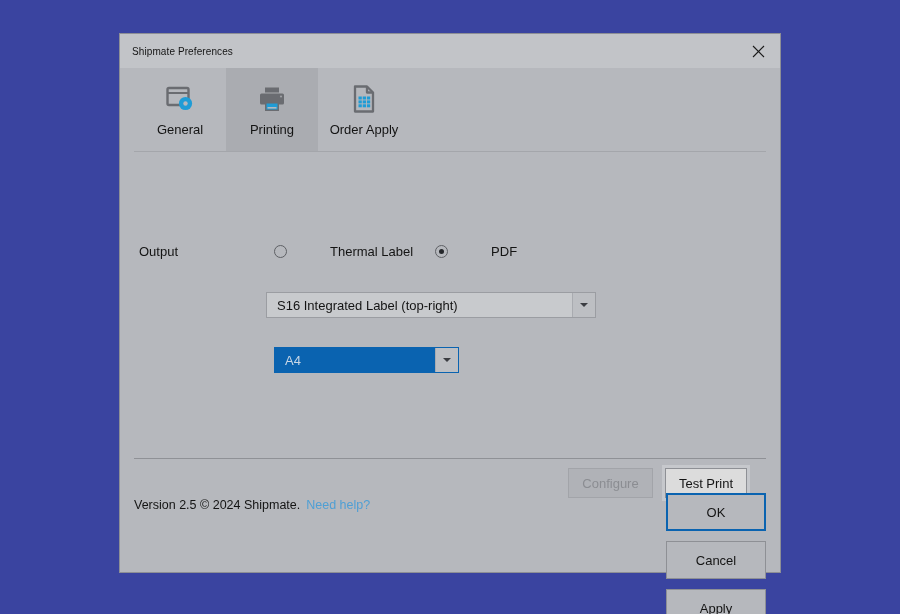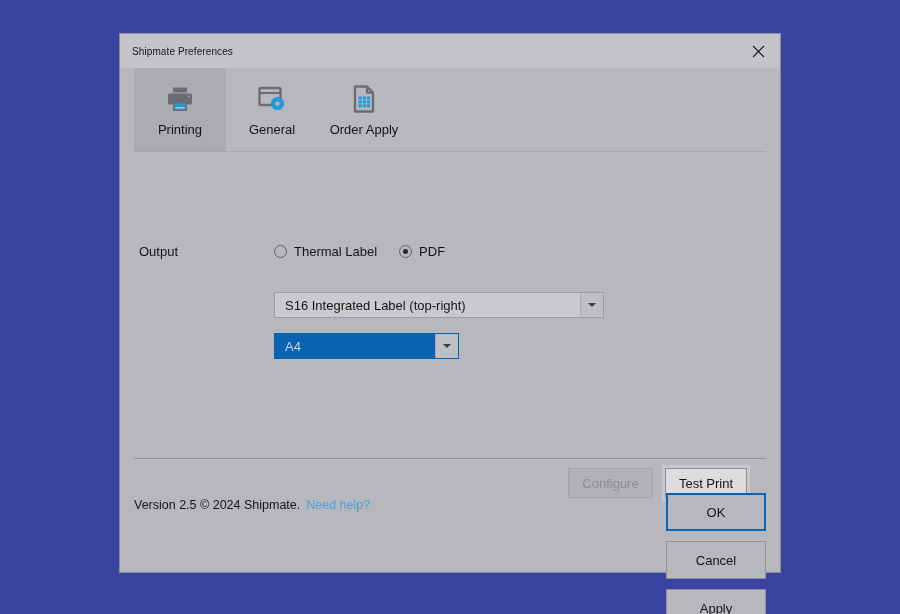--- a/index.html
+++ b/index.html
@@ -152,20 +152,21 @@
     color: #c9d7e6;
   }
   .combo.focused { border-color: #0a63b0; }
 
   
   .radio {
     display: flex;
     align-items: center;
     cursor: default;
     margin-right: 22px;
+    gap: 36px;
   }
   .radio .dot {
     width: 13px; height: 13px;
     border-radius: 50%;
     border: 1.5px solid #5e6065;
     background: #b6b8bd;
     box-sizing: border-box;
     position: relative;
     flex: none;
   }
@@ -255,47 +256,47 @@
     <span id="title-text">Shipmate Preferences</span>
     <div id="close-btn">
       <svg width="13" height="13" viewBox="0 0 13 13">
         <line x1="1" y1="1" x2="12" y2="12" stroke="#1a1a1a" stroke-width="1.1"></line>
         <line x1="12" y1="1" x2="1" y2="12" stroke="#1a1a1a" stroke-width="1.1"></line>
       </svg>
     </div>
   </div>
 
   <div id="tabstrip">
+
+    <div class="tab">
+      <div class="tab-icon">
+        <svg width="30" height="30" viewBox="0 0 30 30">
+          <rect x="2.5" y="4" width="21" height="17" rx="1.5" fill="none" stroke="#6a6c71" stroke-width="2.4"></rect>
+          <line x1="2.5" y1="9" x2="23.5" y2="9" stroke="#6a6c71" stroke-width="2"></line>
+          <g fill="#1f9cd6">
+            <circle cx="20.5" cy="19.5" r="6.6"></circle>
+          </g>
+          <circle cx="20.5" cy="19.5" r="2.2" fill="#b6b8bd"></circle>
+        </svg>
+      </div>
+      <span class="tab-label">General</span>
+    </div>
 
     <div class="tab active">
       <div class="tab-icon">
         <svg width="30" height="30" viewBox="0 0 30 30">
           <rect x="8" y="3.5" width="14" height="5" fill="#6a6c71"></rect>
           <rect x="3" y="9.5" width="24" height="11" rx="1.5" fill="#6a6c71"></rect>
           <rect x="8" y="19" width="14" height="8" fill="#6a6c71"></rect>
           <rect x="9.5" y="19.5" width="11" height="6" fill="#1f9cd6"></rect>
           <rect x="10.5" y="23" width="9" height="1.6" fill="#b6b8bd"></rect>
           <circle cx="24" cy="12.5" r="1.1" fill="#9fa1a6"></circle>
         </svg>
       </div>
       <span class="tab-label">Printing</span>
-    </div>
-
-    <div class="tab">
-      <div class="tab-icon">
-        <svg width="30" height="30" viewBox="0 0 30 30">
-          <rect x="2.5" y="4" width="21" height="17" rx="1.5" fill="none" stroke="#6a6c71" stroke-width="2.4"></rect>
-          <line x1="2.5" y1="9" x2="23.5" y2="9" stroke="#6a6c71" stroke-width="2"></line>
-          <g fill="#1f9cd6">
-            <circle cx="20.5" cy="19.5" r="6.6"></circle>
-          </g>
-          <circle cx="20.5" cy="19.5" r="2.2" fill="#b6b8bd"></circle>
-        </svg>
-      </div>
-      <span class="tab-label">General</span>
     </div>
 
     <div class="tab">
       <div class="tab-icon">
         <svg width="30" height="30" viewBox="0 0 30 30">
           <path d="M6 2.5 h12 l6 6 v19 h-18 z" fill="none" stroke="#6a6c71" stroke-width="2.3" stroke-linejoin="round"></path>
           <path d="M18 2.5 v6 h6" fill="none" stroke="#6a6c71" stroke-width="2.3" stroke-linejoin="round"></path>
           <g fill="#1f9cd6">
             <rect x="9.5" y="12.5" width="3.3" height="3"></rect>
             <rect x="13.7" y="12.5" width="3.3" height="3"></rect>
@@ -323,31 +324,31 @@
       <div class="radio">
         <span class="dot"></span>
         <span class="rlabel">Thermal Label</span>
       </div>
       <div class="radio checked">
         <span class="dot"></span>
         <span class="rlabel">PDF</span>
       </div>
     </div>
 
-    <div class="row" style="left:154px; top:140px;">
+    <div class="row" style="left:146px; top:140px;">
       <div class="combo" style="width:330px;">
         <div class="combo-field">S16 Integrated Label (top-right)</div>
         <div class="combo-arrow">
             <i></i>
           </div>
       </div>
     </div>
 
     <div class="row" style="left:154px; top:181px;">
-      <div class="combo focused" style="width:185px;">
+      <div class="combo focused" style="width:185px;margin-top:14px;">
         <div class="combo-field">A4</div>
         <div class="combo-arrow">
             <i></i>
           </div>
       </div>
     </div>
 
     <div class="row" style="left:448px; top:316px; gap:12px;">
       <div class="btn disabled" style="width:85px; height:30px;">Configure</div>
       <div class="btn hover" style="width:82px; height:30px;">Test Print</div>

